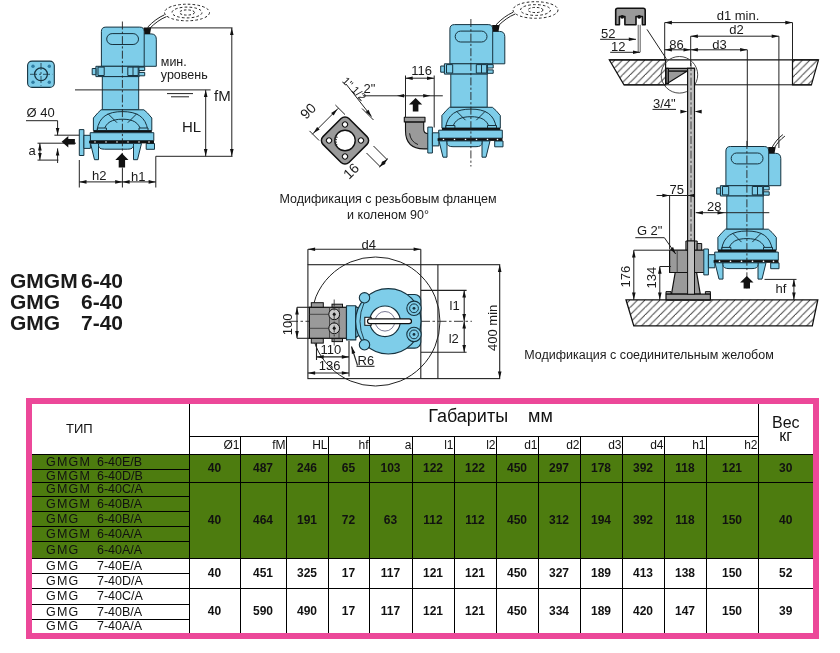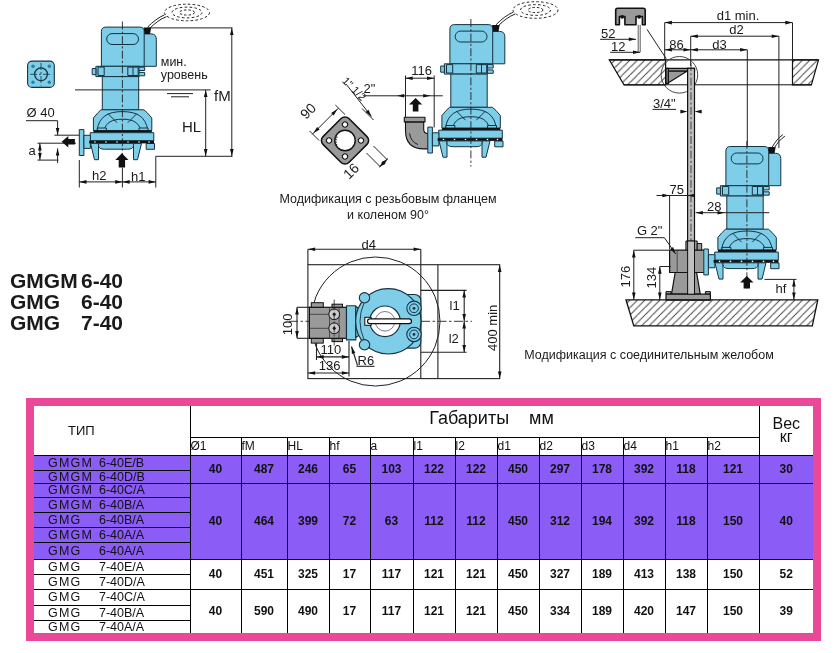--- a/index.html
+++ b/index.html
@@ -4,21 +4,21 @@
 <style>
 html,body{margin:0;padding:0;background:#fff;}
 #page{position:relative;width:840px;height:653px;background:#fff;font-family:"Liberation Sans",sans-serif;overflow:hidden;}
 svg text{font-family:"Liberation Sans",sans-serif;fill:#1a1a1a;}
 #tblwrap{position:absolute;left:26px;top:398px;}
 table{border-collapse:collapse;table-layout:fixed;font-family:"Liberation Sans",sans-serif;color:#111;}
 td{padding:0;border:1px solid #000;overflow:hidden;white-space:nowrap;}
 td.num{text-align:center;font-size:12px;line-height:12px;font-weight:bold;}
 td.typ{font-size:12.5px;padding-left:14px;line-height:12px;}
 span.p{display:inline-block;width:51px;letter-spacing:1.2px;}
-tr.g{background:#8b5cf6;}
+tr.g{background:#4d7c0f;}
 </style>
 </head>
 <body>
 <div id="page">
 <svg width="840" height="396" viewBox="0 0 840 396" style="position:absolute;left:0;top:0">
 <defs>
 <polygon id="ah" points="0,0 -7.2,-1.8 -7.2,1.8"></polygon>
 <pattern id="hatch" patternUnits="userSpaceOnUse" width="7.5" height="7.5" patternTransform="rotate(0)">
 <path d="M-1,8.5 L8.5,-1 M-1,16 L16,-1" stroke="#444" stroke-width="1" fill="none"></path>
 </pattern>
@@ -409,21 +409,21 @@
 <text x="707" y="211" font-size="13">28</text>
 <text transform="translate(630,287.5) rotate(-90)" font-size="13">176</text>
 <text transform="translate(656,288.5) rotate(-90)" font-size="13">134</text>
 <text x="775.5" y="292.5" font-size="13">hf</text>
 </g>
 
 <polygon points="626,299.8 817.8,299.8 812.3,325.9 633.8,325.9" fill="url(#hatch)" stroke="#111" stroke-width="1.3"></polygon>
 
 </svg>
 <div id="tblwrap">
-<table style="border:8px solid #ec4899">
+<table style="border:6px solid #ec4899">
 <colgroup>
 <col style="width:160px">
           <col style="width:51px">
           <col style="width:46px">
           <col style="width:42px">
           <col style="width:41px">
           <col style="width:43px">
           <col style="width:42px">
           <col style="width:42px">
           <col style="width:42px">
@@ -433,21 +433,21 @@
           <col style="width:42px">
           <col style="width:52px">
           <col style="width:58px">
 </colgroup>
 <tbody>
           <tr style="height:35px">
 <td rowspan="2" style="text-align:left;padding-left:34px;font-size:13px">ТИП</td>
 <td colspan="13" style="text-align:center;font-size:18px;vertical-align:middle"><span style="position:relative;left:17px;top:-3px">Габариты&nbsp;&nbsp;&nbsp;&nbsp;мм</span></td>
 <td rowspan="2" style="text-align:center;font-size:16px;line-height:13px;vertical-align:middle">Вес<br>кг</td>
 </tr>
-<tr style="height:18px;font-size:12px;text-align:left">
+<tr style="height:18px;font-size:12px;text-align:right">
 <td>Ø1</td>
             <td>fM</td>
             <td>HL</td>
             <td>hf</td>
             <td>a</td>
             <td>l1</td>
             <td>l2</td>
             <td>d1</td>
             <td>d2</td>
             <td>d3</td>
@@ -472,21 +472,21 @@
             <td class="num" rowspan="2">121</td>
             <td class="num" rowspan="2">30</td>
           </tr>
 <tr class="g" style="height:13px">
             <td class="typ"><span class="p">GMGM</span>6-40D/B</td>
           </tr>
 <tr class="g" style="height:14px">
             <td class="typ"><span class="p">GMGM</span>6-40C/A</td>
 <td class="num" rowspan="5">40</td>
             <td class="num" rowspan="5">464</td>
-            <td class="num" rowspan="5">399</td>
+            <td class="num" rowspan="5">191</td>
             <td class="num" rowspan="5">72</td>
             <td class="num" rowspan="5">63</td>
             <td class="num" rowspan="5">112</td>
             <td class="num" rowspan="5">112</td>
             <td class="num" rowspan="5">450</td>
             <td class="num" rowspan="5">312</td>
             <td class="num" rowspan="5">194</td>
             <td class="num" rowspan="5">392</td>
             <td class="num" rowspan="5">118</td>
             <td class="num" rowspan="5">150</td>

